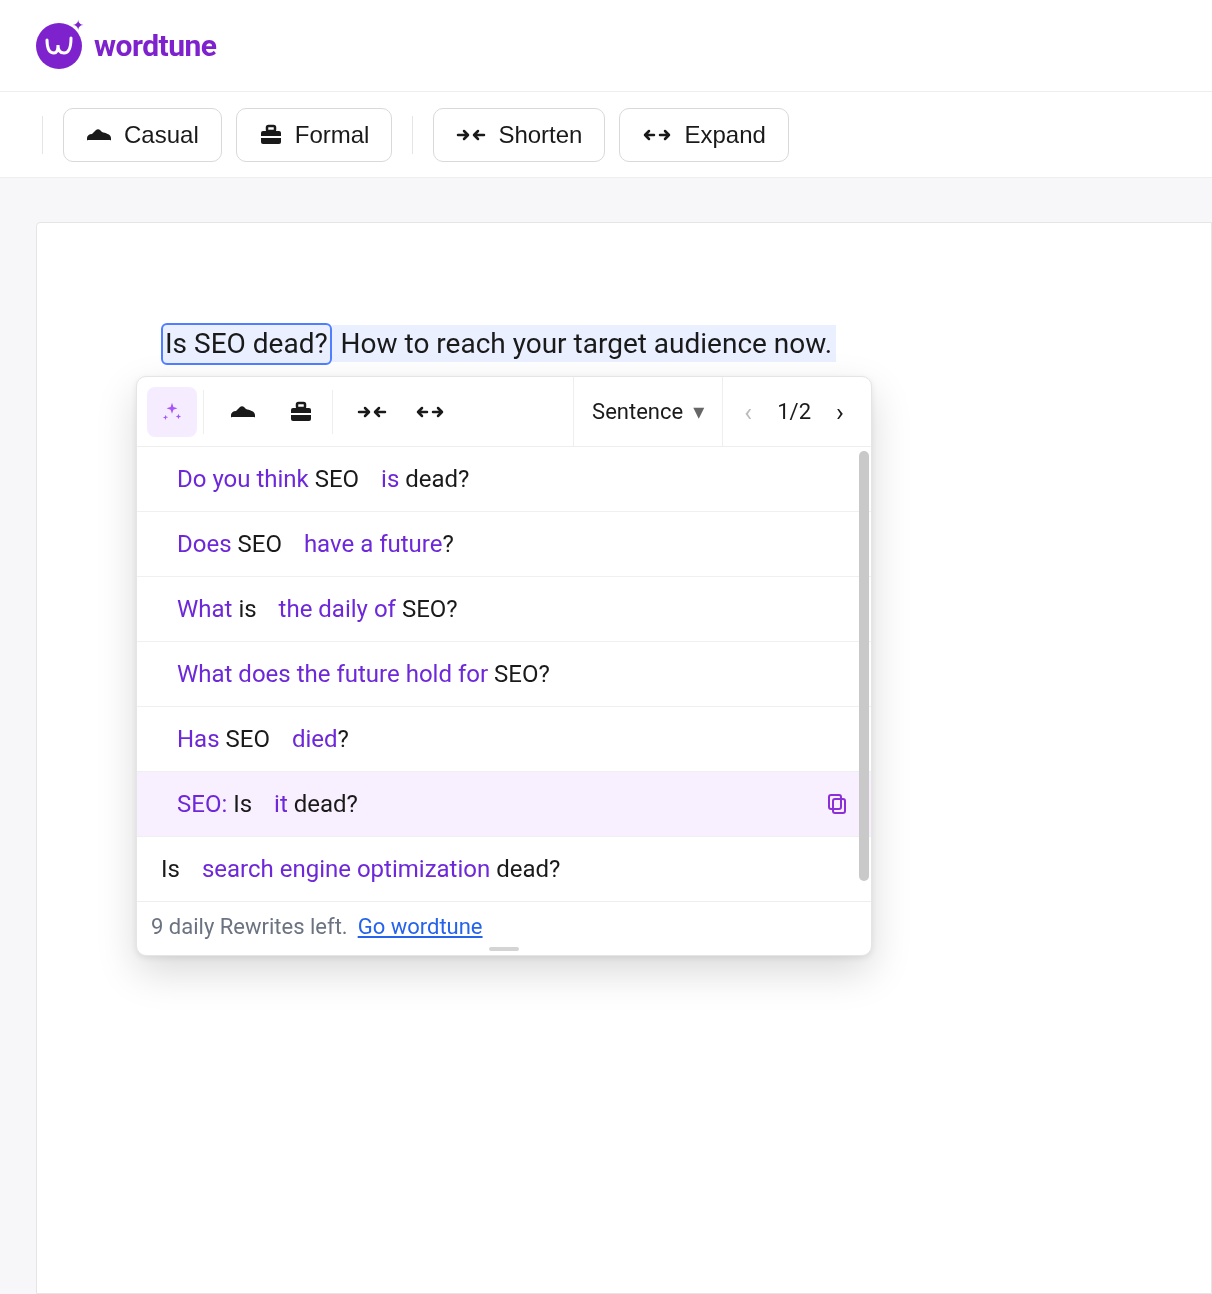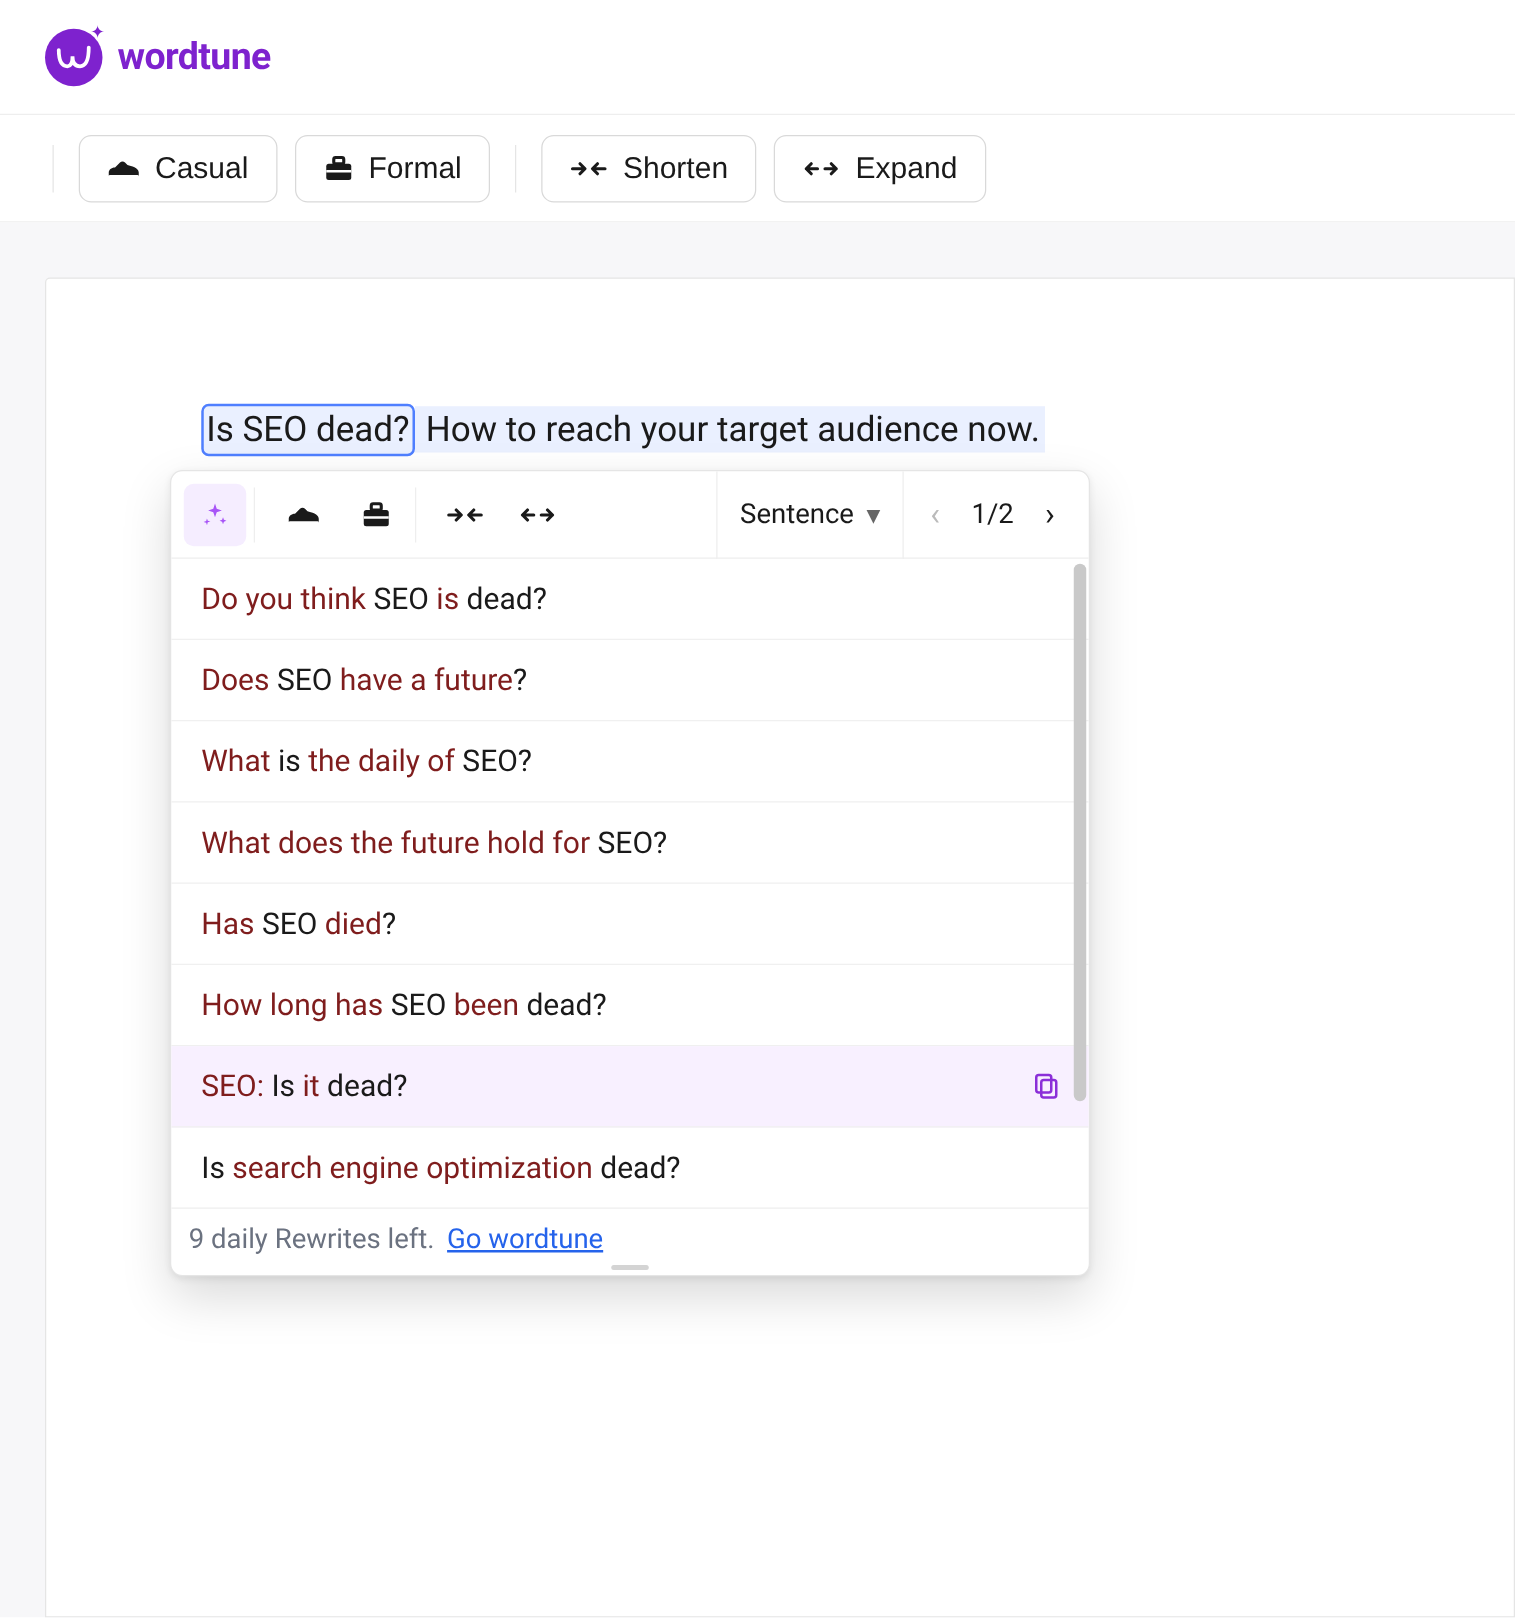--- a/index.html
+++ b/index.html
@@ -157,21 +157,21 @@
     font-size: 24px;
     border-bottom: 1px solid #f0f0f0;
     cursor: pointer;
     display: flex; align-items: center;
     gap: 12px;
   }
   .sugg:last-child { border-bottom: none; }
   .sugg.hover {
     background: #f8f0ff;
   }
-  .sugg .hl { color: #7f1d1d; }
+  .sugg .hl { color: #6d28d9; margin-left: 16px; }
   .sugg .copy {
     margin-left: auto;
     color: #8b2fd8;
     display: none;
   }
   .sugg.hover .copy { display: inline-flex; }
 
   .pop-footer {
     display: flex; gap: 10px;
     padding: 12px 14px 16px;
@@ -322,23 +322,20 @@
       </div>
       <div class="sugg">
         <span><span class="hl">What </span><span>is </span><span class="hl">the daily of </span><span>SEO?</span></span>
       </div>
       <div class="sugg">
         <span><span class="hl">What does the future hold for </span><span>SEO?</span></span>
       </div>
       <div class="sugg">
         <span><span class="hl">Has </span><span>SEO </span><span class="hl">died</span><span>?</span></span>
       </div>
-      <div class="sugg">
-        <span><span class="hl">How long has </span><span>SEO </span><span class="hl">been </span><span>dead?</span></span>
-      </div>
       <div class="sugg hover">
         <span><span class="hl">SEO: </span><span>Is </span><span class="hl">it </span><span>dead?</span></span>
         <span class="copy">
           <svg width="20" height="22" viewBox="0 0 20 22">
             <rect x="6" y="6" width="12" height="14" rx="2" fill="none" stroke="#8b2fd8" stroke-width="2"></rect>
             <rect x="2" y="2" width="12" height="14" rx="2" fill="none" stroke="#8b2fd8" stroke-width="2"></rect>
           </svg>
         </span>
       </div>
       <div class="sugg">

